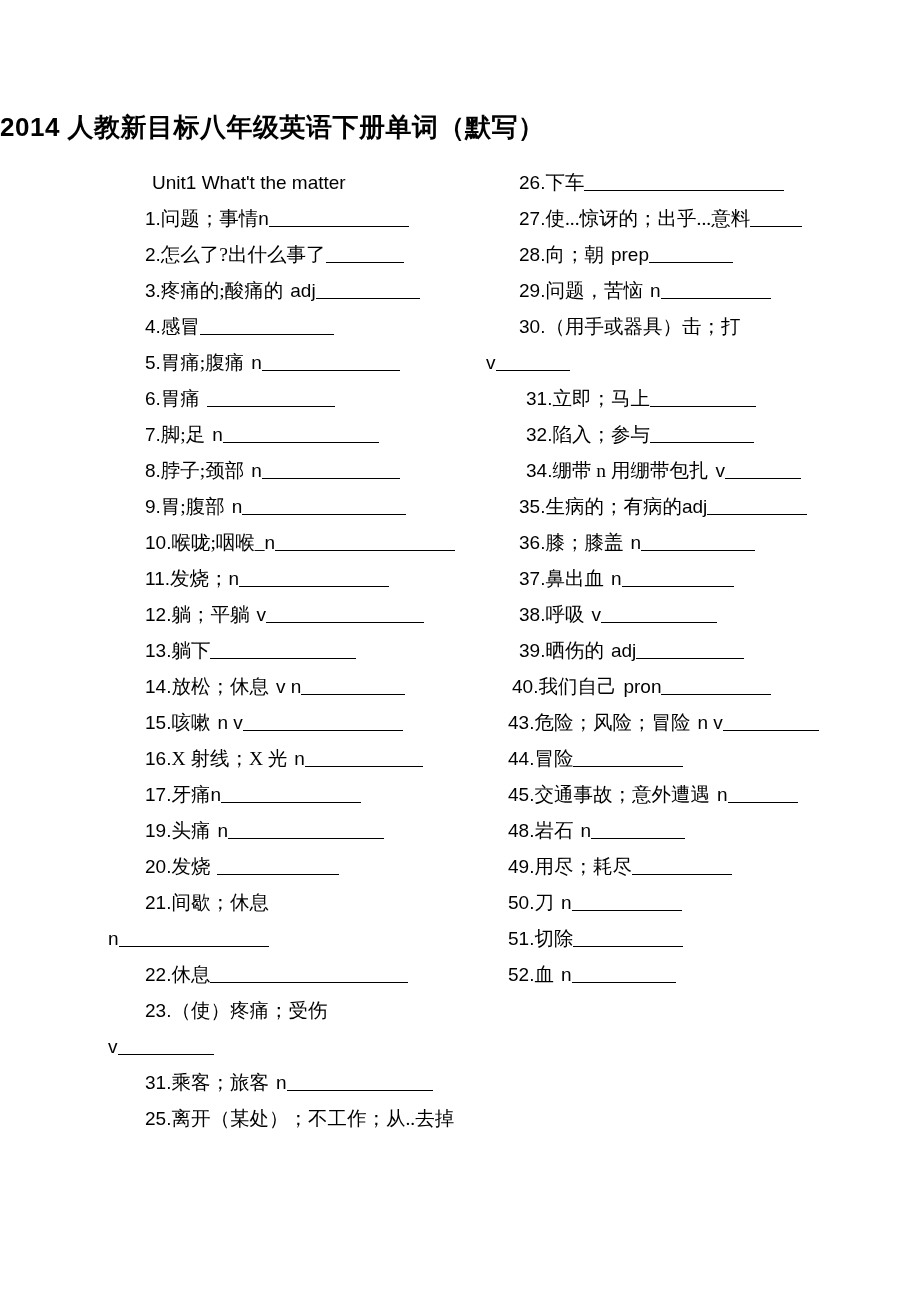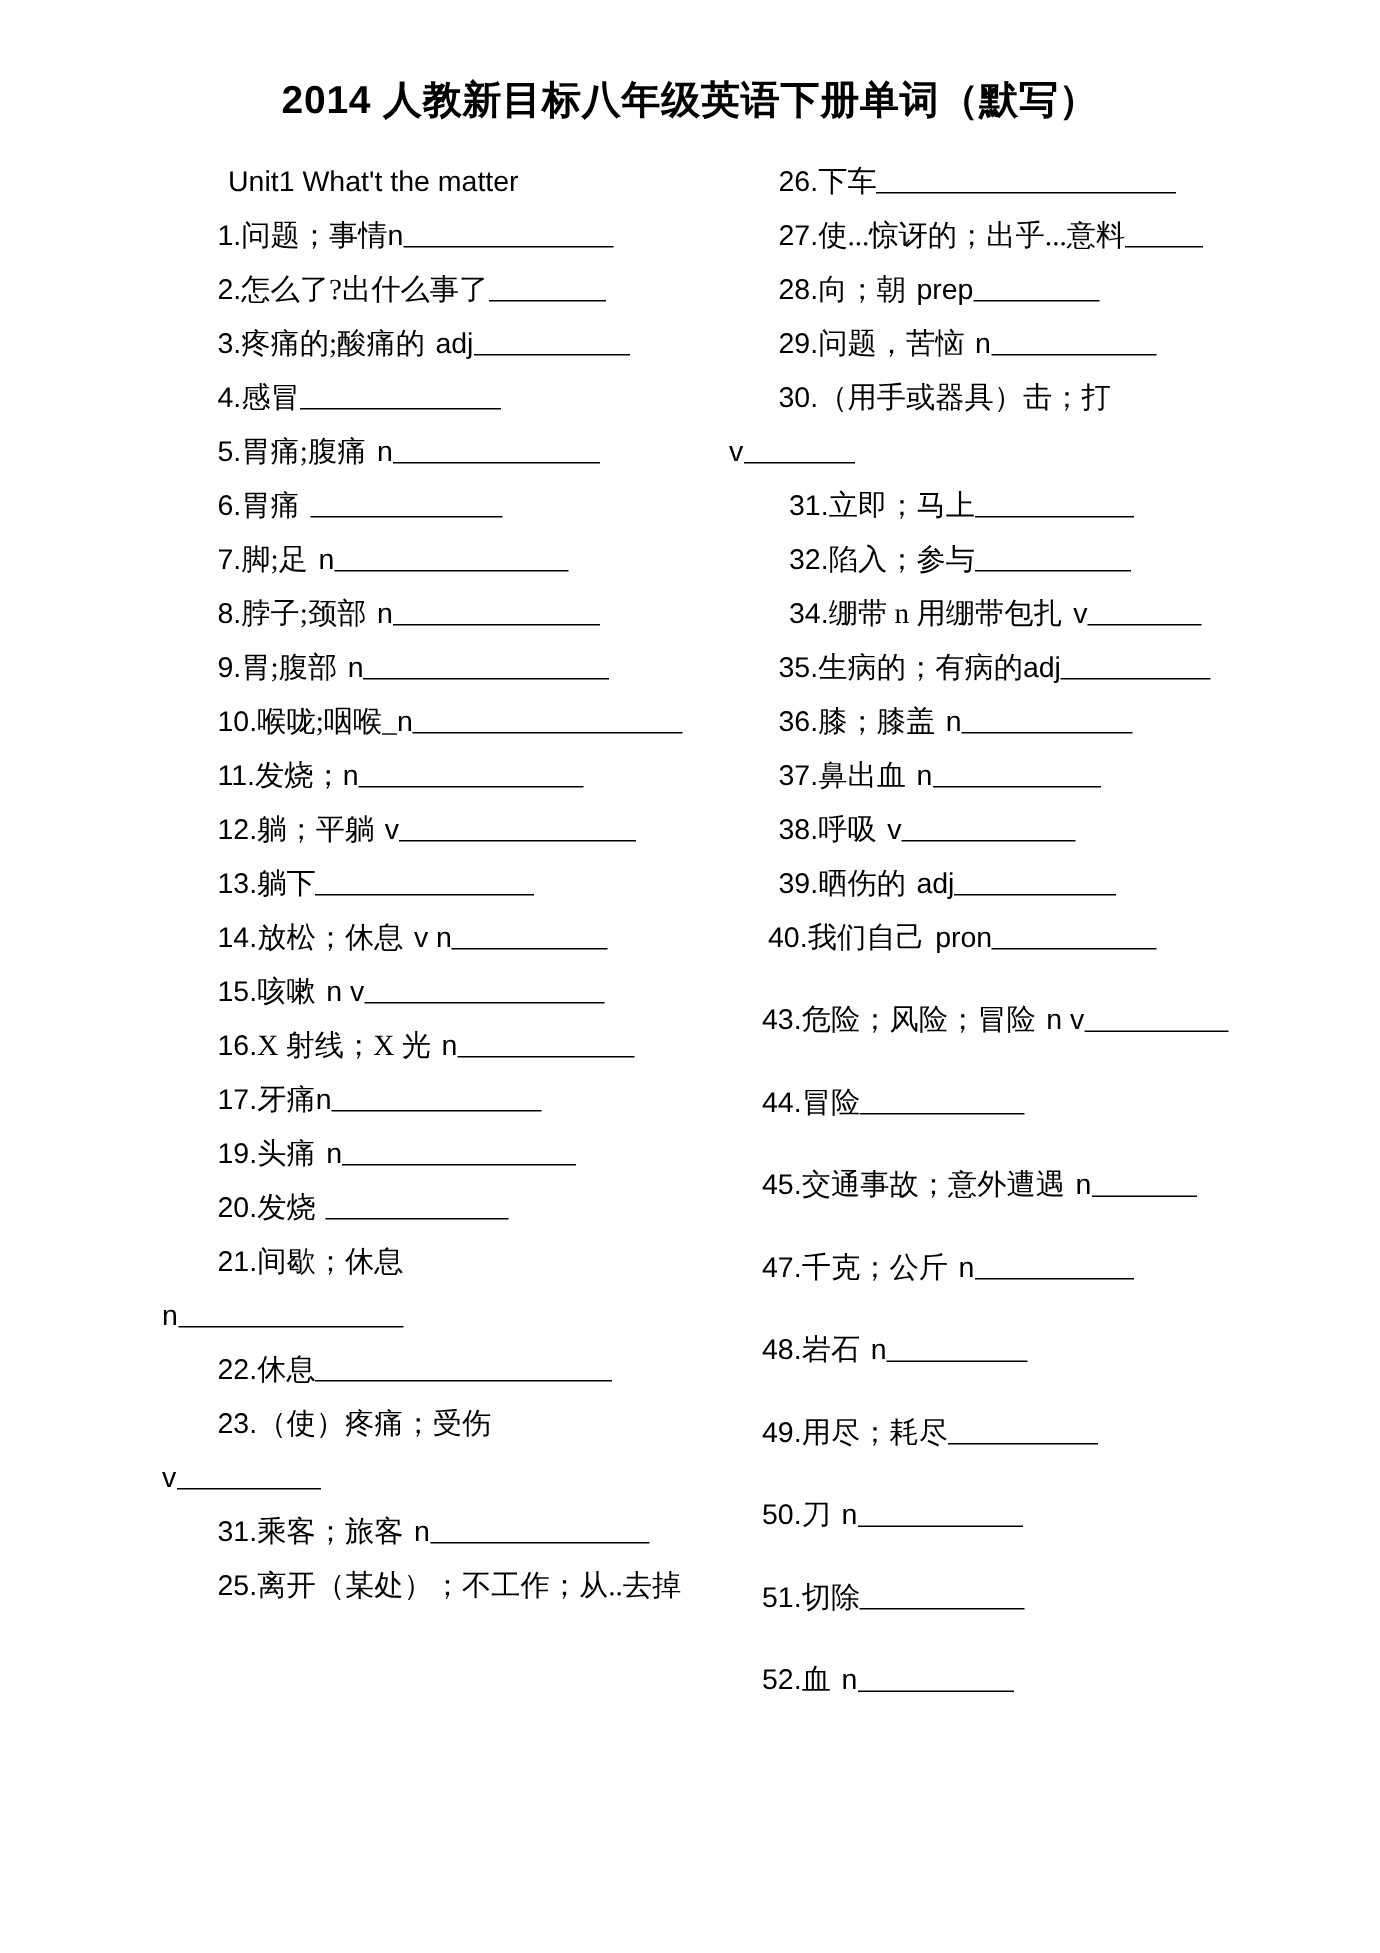--- a/index.html
+++ b/index.html
@@ -18,27 +18,26 @@
 
   .page {
     position: relative;
     width: 920px;
     height: 1302px;
     box-sizing: border-box;
     padding: 0;
   }
 
   .doc-title {
-    text-align: center;
     font-family: "Liberation Sans", "DejaVu Sans", sans-serif;
     font-weight: bold;
     font-size: 26px;
     letter-spacing: 0.5px;
     margin: 0;
-    padding-top: 51px;
+    padding-top: 112px;
     line-height: 1.2;
     white-space: nowrap;
   }
 
   .columns {
     position: relative;
     margin-top: 22px;
     width: 920px;
     height: 1100px;
   }
@@ -63,21 +62,21 @@
   .line.unit-head {
     font-family: "Liberation Sans", "DejaVu Sans", sans-serif;
     font-size: 19px;
     padding-left: 44px;
   }
 
   
   .line.entry     { padding-left: 37px; }
   .line.entry-in1 { padding-left: 44px; }
   .line.entry-in2 { padding-left: 30px; }
-  .line.entry-in3 { padding-left: 26px; margin-top: 19px; }
+  .line.entry-in3 { padding-left: 26px; }
 
   
   .line.wrap      { padding-left: 0px; }
   .line.wrap-r    { padding-left: 4px; }
 
   
   .lat {
     font-family: "Liberation Sans", "DejaVu Sans", sans-serif;
     font-size: 19px;
   }
@@ -146,21 +145,20 @@
           <div class="line entry-in1"><span class="lat">34.</span><span>绷带 n 用绷带包扎</span><span class="sp"></span><span class="lat">v</span><span class="blank" style="width: 76px;"></span></div>
           <div class="line entry"><span class="lat">35.</span><span>生病的；有病的</span><span class="lat">adj</span><span class="blank" style="width: 100px;"></span></div>
           <div class="line entry"><span class="lat">36.</span><span>膝；膝盖</span><span class="sp"></span><span class="lat">n</span><span class="blank" style="width: 114px;"></span></div>
           <div class="line entry"><span class="lat">37.</span><span>鼻出血</span><span class="sp"></span><span class="lat">n</span><span class="blank" style="width: 112px;"></span></div>
           <div class="line entry"><span class="lat">38.</span><span>呼吸</span><span class="sp"></span><span class="lat">v</span><span class="blank" style="width: 116px;"></span></div>
           <div class="line entry"><span class="lat">39.</span><span>晒伤的</span><span class="sp"></span><span class="lat">adj</span><span class="blank" style="width: 108px;"></span></div>
           <div class="line entry-in2"><span class="lat">40.</span><span>我们自己</span><span class="sp"></span><span class="lat">pron</span><span class="blank" style="width: 110px;"></span></div>
           <div class="line entry-in3"><span class="lat">43.</span><span>危险；风险；冒险</span><span class="sp"></span><span class="lat">n v</span><span class="blank" style="width: 96px;"></span></div>
           <div class="line entry-in3"><span class="lat">44.</span><span>冒险</span><span class="blank" style="width: 110px;"></span></div>
           <div class="line entry-in3"><span class="lat">45.</span><span>交通事故；意外遭遇</span><span class="sp"></span><span class="lat">n</span><span class="blank" style="width: 70px;"></span></div>
-          <div class="line entry-in3"><span class="lat">47.</span><span>千克；公斤</span><span class="sp"></span><span class="lat">n</span><span class="blank" style="width: 106px;"></span></div>
           <div class="line entry-in3"><span class="lat">48.</span><span>岩石</span><span class="sp"></span><span class="lat">n</span><span class="blank" style="width: 94px;"></span></div>
           <div class="line entry-in3"><span class="lat">49.</span><span>用尽；耗尽</span><span class="blank" style="width: 100px;"></span></div>
           <div class="line entry-in3"><span class="lat">50.</span><span>刀</span><span class="sp"></span><span class="lat">n</span><span class="blank" style="width: 110px;"></span></div>
           <div class="line entry-in3"><span class="lat">51.</span><span>切除</span><span class="blank" style="width: 110px;"></span></div>
           <div class="line entry-in3"><span class="lat">52.</span><span>血</span><span class="sp"></span><span class="lat">n</span><span class="blank" style="width: 104px;"></span></div>
         </div>
     </div>
 
   </div>
 

